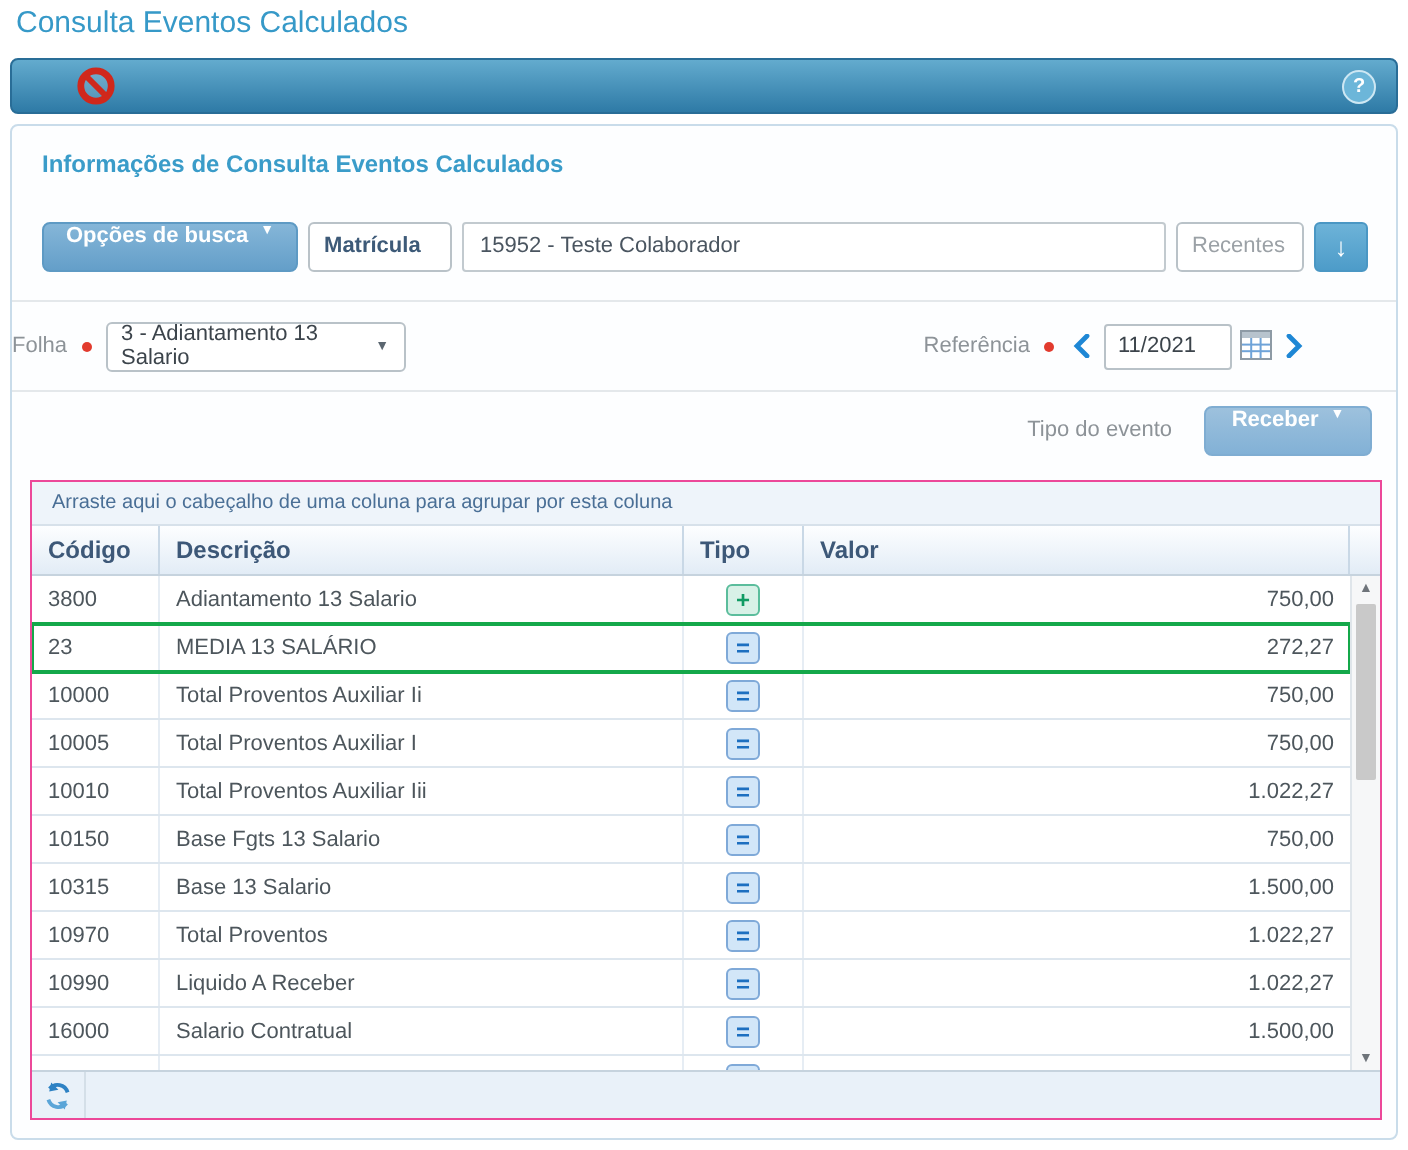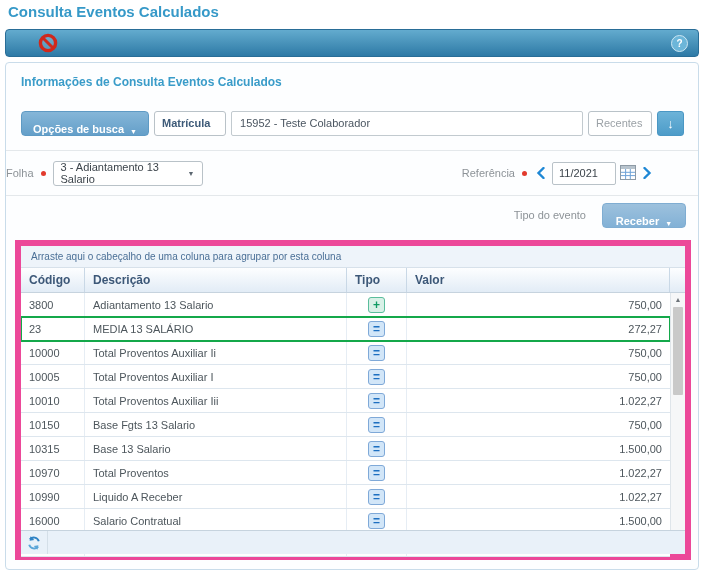--- a/index.html
+++ b/index.html
@@ -1,37 +1,37 @@
 <!DOCTYPE html>
 <html><head>
 <meta charset="utf-8">
 <style>
   * { margin:0; padding:0; box-sizing:border-box; }
   html,body { width:704px; height:575px; overflow:hidden; background:#ffffff;
     font-family:"Liberation Sans", sans-serif; }
 
-  .page-title { position:absolute; left:8px; top:3px; font-size:15px; font-weight:bold; color:#3699c8; }
+  .page-title { position:absolute; left:8px; top:3px; font-size:15px; font-weight:normal; color:#3699c8; }
 
   
   .toolbar { position:absolute; left:5px; right:5px; top:29px; height:28px;
     background:linear-gradient(#63abce,#2e7aa6); border:1px solid #29master6d97; border:1px solid #296d97;
     border-radius:4px; }
   .block-icon { position:absolute; left:32px; top:3px; }
   .help-icon { position:absolute; right:10px; top:5px; width:17px; height:17px; border-radius:50%;
     background:#6cb6d9; border:1px solid #cde7f3; color:#fff; font-size:10px; font-weight:bold;
     text-align:center; line-height:15px; }
 
   
   .panel { position:absolute; left:5px; right:5px; top:62px; bottom:5px;
     border:1px solid #c9dcea; border-radius:4px; background:#fdfeff; }
   .section-title { padding:12px 14px 13px 15px; font-size:12px; font-weight:bold; color:#3a9cc9; }
 
   .search-row { display:flex; align-items:center; gap:5px; padding:8px 14px 14px 15px; height:48px; }
   .btn-blue { background:linear-gradient(#85b6d8,#649fc9); color:#fff; font-weight:bold; font-size:11px;
-    border:1px solid #5e9ac4; border-radius:4px; height:25px; display:flex; align-items:flex-end;
+    border:1px solid #5e9ac4; border-radius:4px; height:25px; display:flex; align-items:flex-start;
     gap:6px; padding:0 11px; cursor:pointer; }
   .caret { font-size:7px; line-height:1; }
   .select { background:#fff; border:1px solid #b9c2c8; border-radius:3px; height:25px;
     display:flex; align-items:center; justify-content:space-between; padding:0 7px; font-size:11px;gap:20px; }
   .sel-matricula { width:72px; color:#3d5a78; font-weight:bold; }
   .sel-matricula .caret { color:#5b6670; }
   .search-input { flex:1; height:25px; border:1px solid #c2cacf; border-radius:2px; font-size:11px;
     color:#4a5560; padding:0 8px; font-family:"Liberation Sans",sans-serif; }
   .sel-recentes { width:64px; color:#9ba1a6; }
   .sel-recentes .caret { color:#c0c6cb; }
@@ -49,21 +49,21 @@
   .ref-right { display:flex; align-items:center; margin-left:auto; margin-right:42px; }
   .chev { background:none; border:none; padding:0 4px; cursor:pointer; display:flex; align-items:center; }
   .ref-input { width:64px; height:23px; border:1px solid #b9c2c8; border-radius:2px; font-size:11px;
     color:#3c444b; padding:0 6px; margin:0 3px; font-family:"Liberation Sans",sans-serif; }
   .cal-btn { background:none; border:none; padding:1px 3px 0 1px; cursor:pointer; }
 
   .tipo-row { height:38px; display:flex; align-items:center; justify-content:flex-end; padding-right:12px; gap:16px; }
   .btn-filtro { width:84px; justify-content:center; background:linear-gradient(#9dc1dd,#82b1d6); border-color:#7fadd2; }
 
   
-  .grid { position:relative; margin:6px 7px 0 9px; border:6px solid #ec4899; background:#f0abfc; height:320px; }
+  .grid { position:relative; margin:6px 7px 0 9px; border:1px solid #ec4899; background:#f0abfc; height:320px; }
   .group-bar { height:22px; background:#eef4fa; border-bottom:1px solid #d7e1ea; font-size:10px;
     color:#4a6f96; display:flex; align-items:center; padding-left:10px; }
   .thead { display:grid; grid-template-columns:64px 262px 60px 1fr 15px; height:25px;
     background:linear-gradient(#fdfeff,#e2ecf6); border-bottom:1px solid #c6d3de; }
   .th { font-size:12px; font-weight:bold; color:#3d5878; display:flex; align-items:center;
     padding-left:8px; border-right:1px solid #c9d8e6; }
   .th:last-child { border-right:none; }
   .tbody { position:relative; height:265px; overflow:hidden; width:calc(100% - 15px); }
   .trow { display:grid; grid-template-columns:64px 262px 60px 1fr; height:24px; border-bottom:1px solid #dde6ee; background:#fff; }
   .td { font-size:11px; color:#4d565c; display:flex; align-items:center; padding-left:8px;

